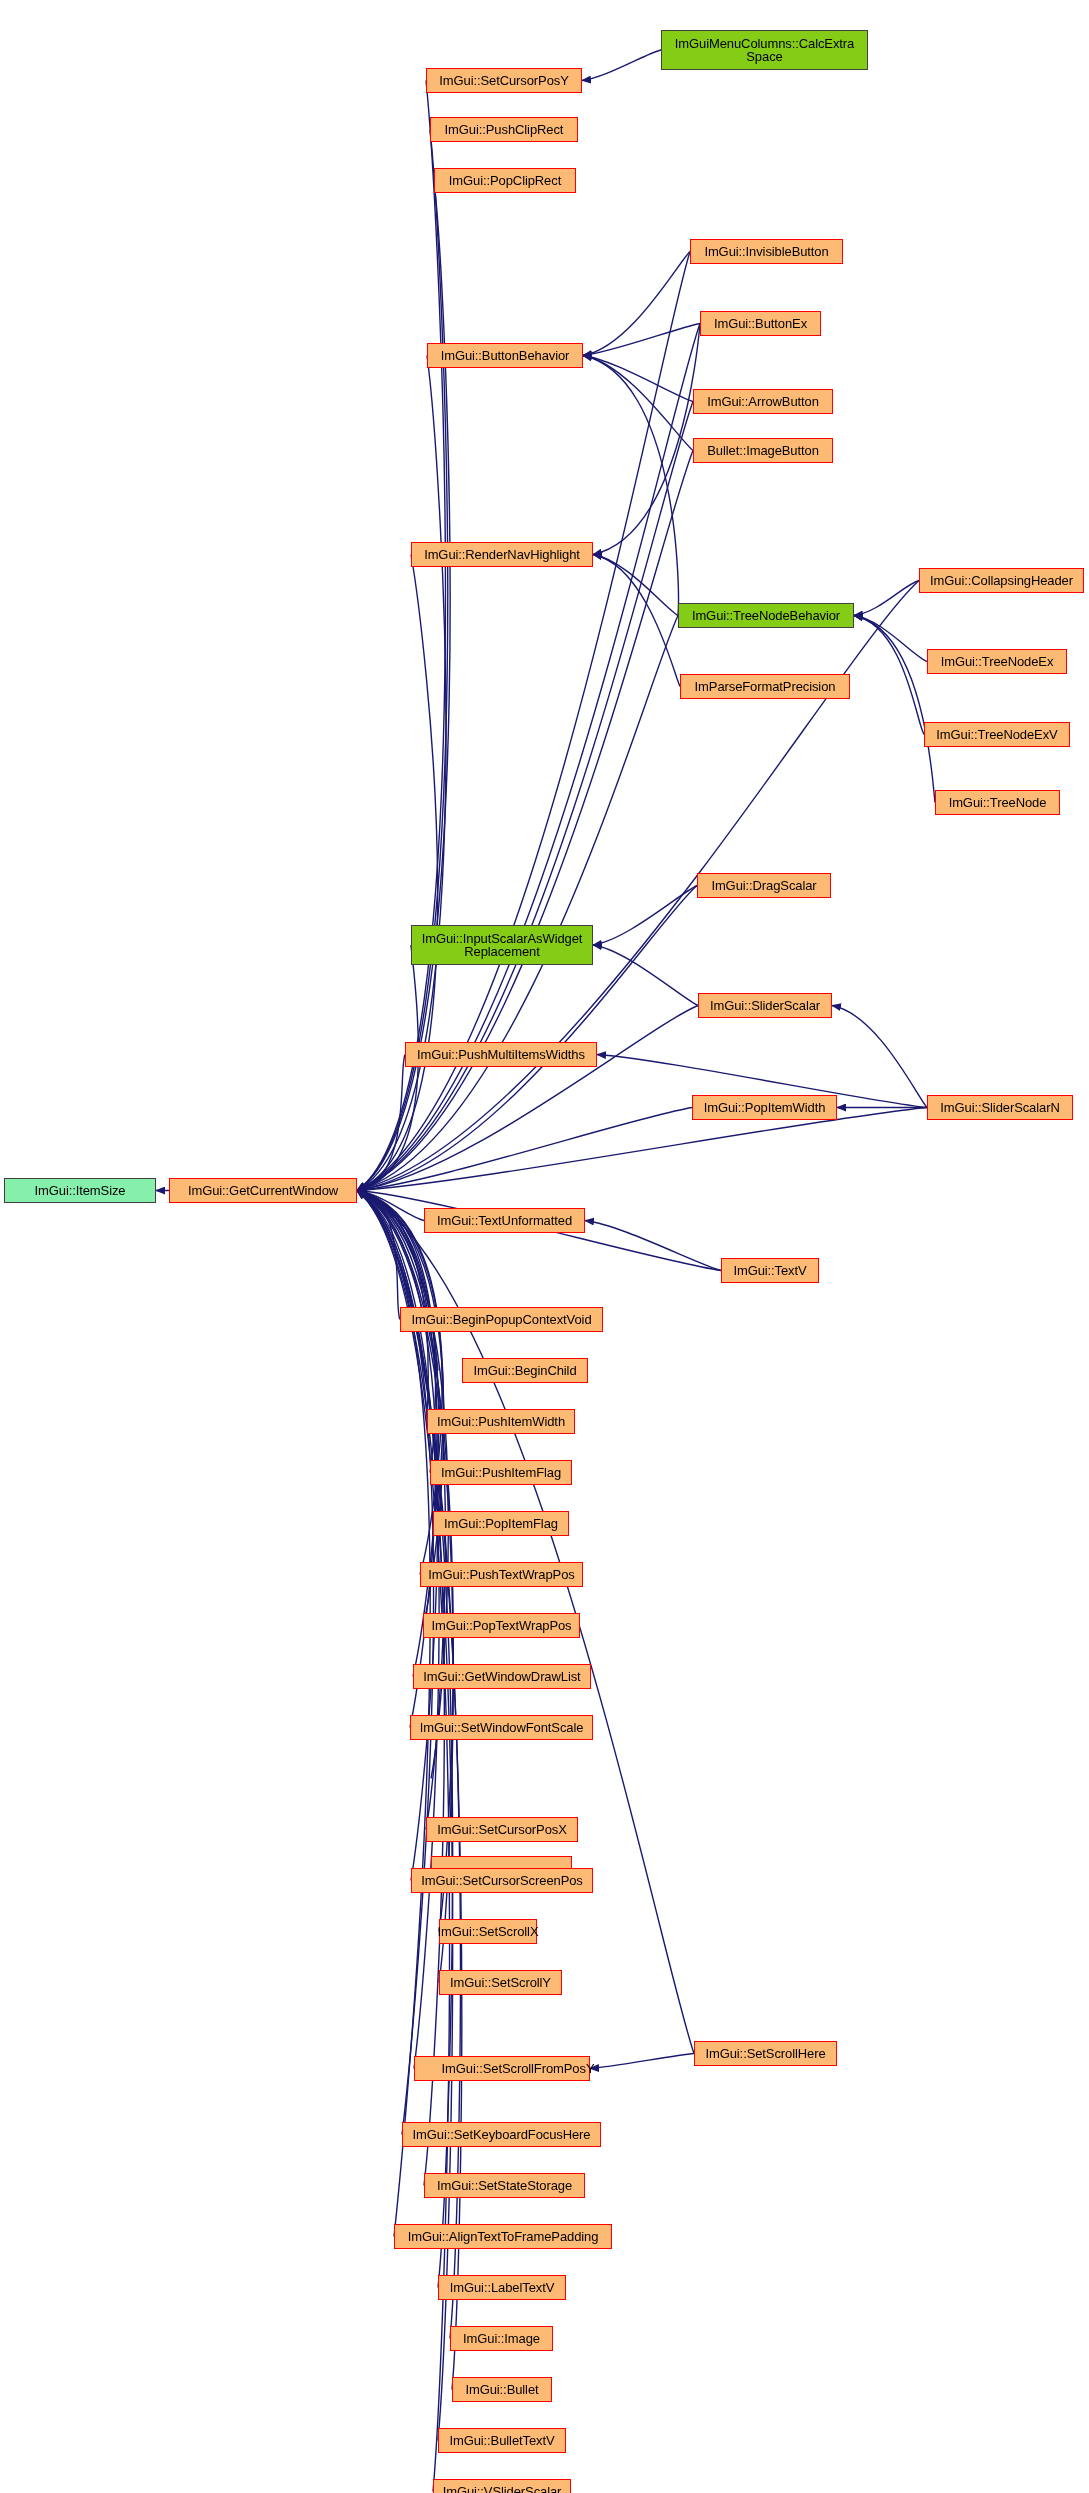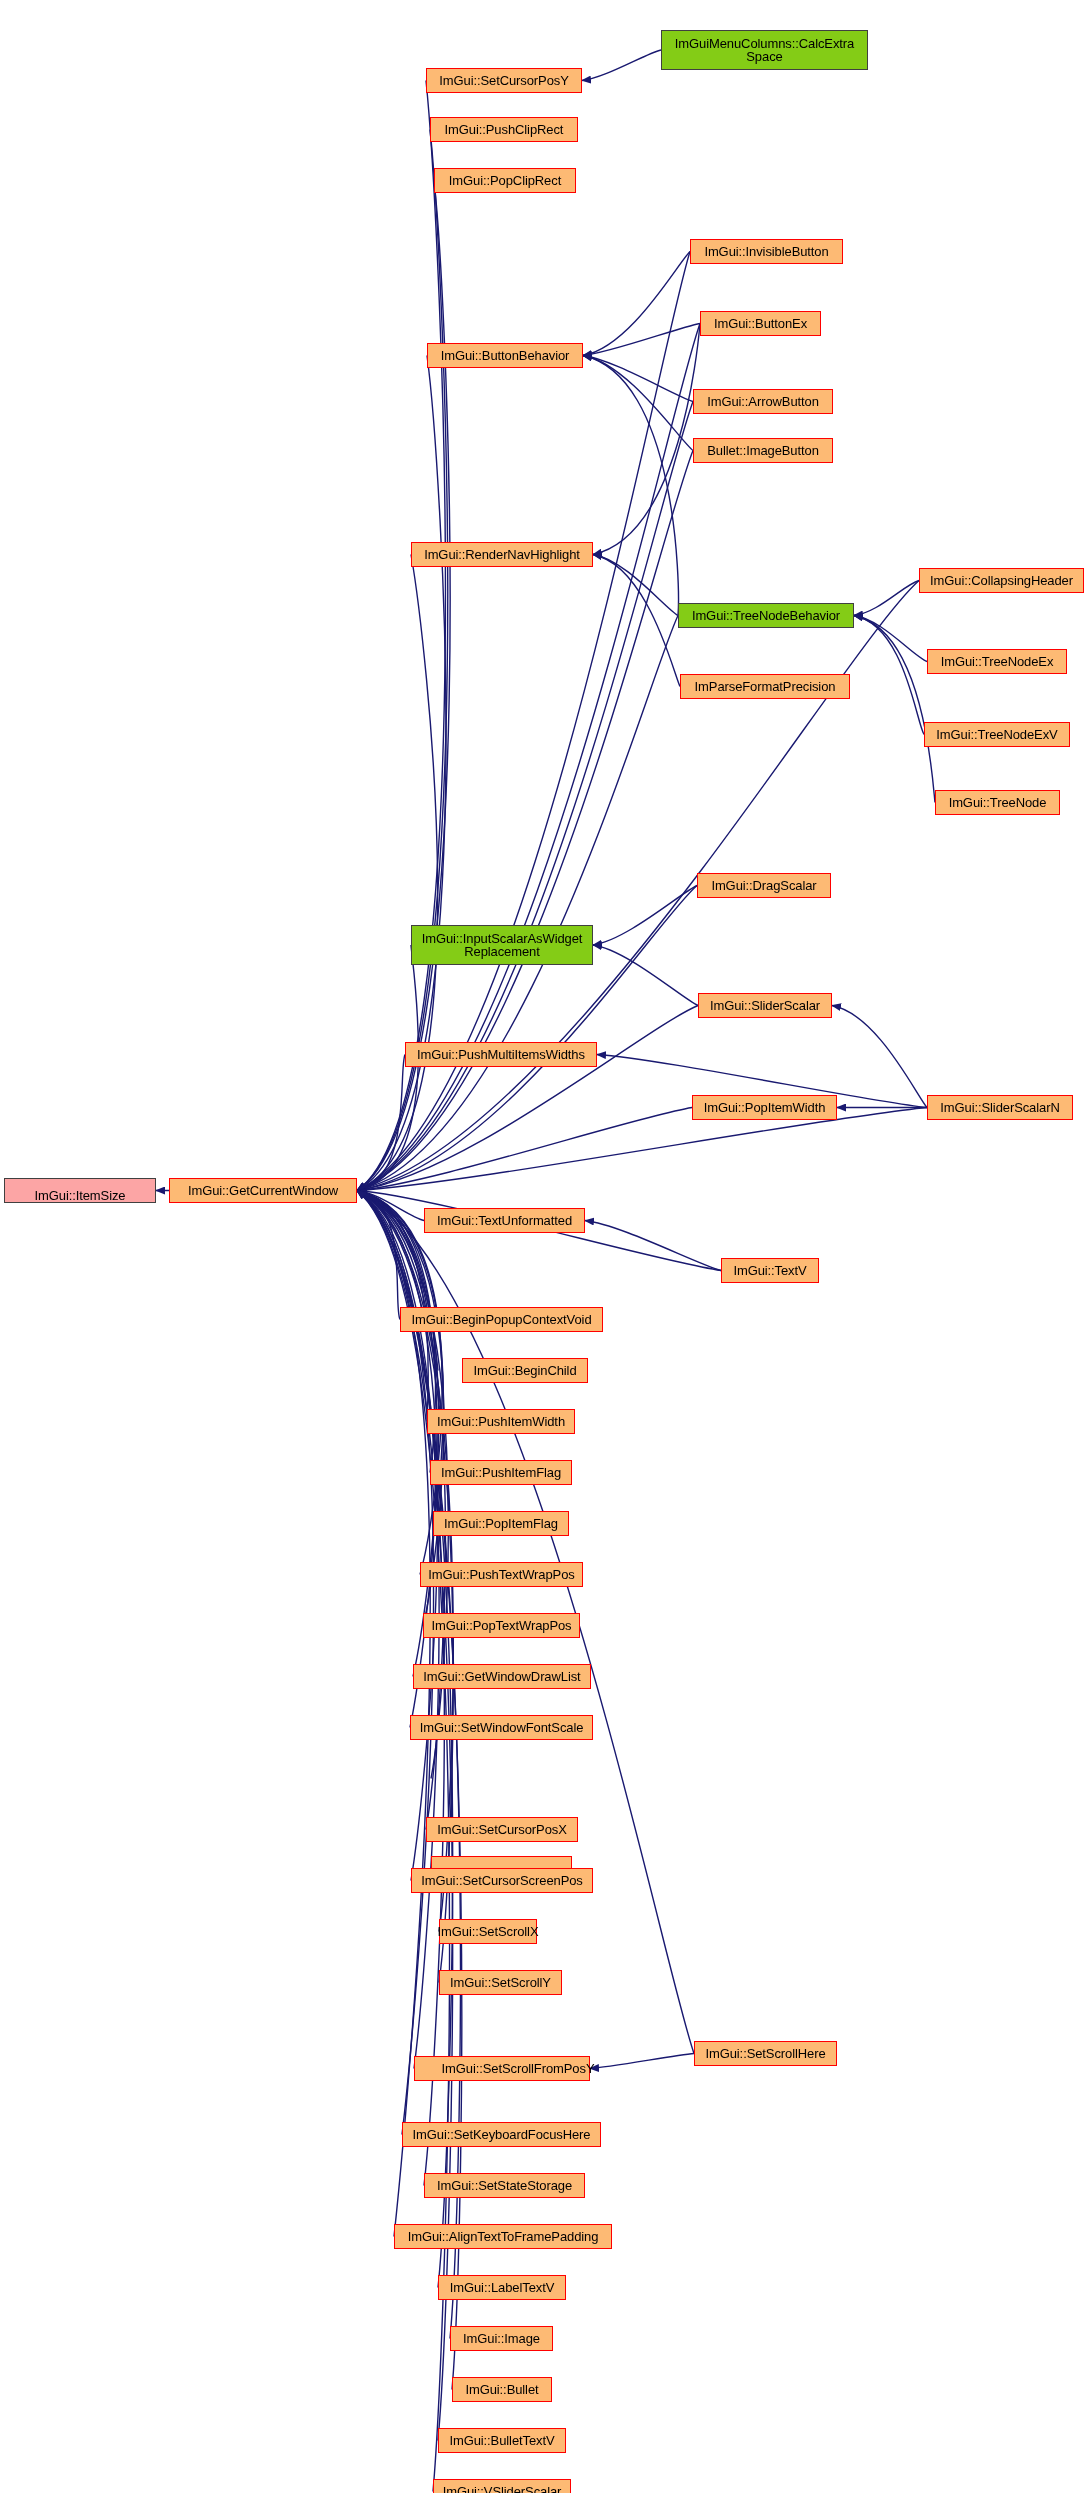--- a/index.html
+++ b/index.html
@@ -3,21 +3,21 @@
 <meta charset="utf-8">
 <style>
   html,body{margin:0;padding:0;background:#ffffff;}
   body{font-family:"Liberation Sans", sans-serif;}
   #canvas{position:relative;width:1089px;height:2493px;background:#fff;overflow:hidden;}
   svg.edges{position:absolute;left:0;top:0;width:1089px;height:2493px;pointer-events:none;}
   .node{position:absolute;box-sizing:border-box;display:flex;align-items:center;
         justify-content:center;text-align:center;background:#fdba74;
         border:1px solid #ff0000;color:#000000;font-size:13px;line-height:13px;
         letter-spacing:-0.1px;white-space:pre-line;}
-  .node.root{border:1px solid #404040;background:#fca5a5;align-items:flex-end;}
+  .node.root{border:1px solid #404040;background:#86efac;}
   .node.plain{border:1px solid #404040;background:#84cc16;}
   .node span{display:block;padding:0 3px;}
 </style>
 </head>
 <body>
 
 <div id="canvas">
   <svg class="edges" id="edge-layer" viewBox="0 0 1089 2493" xmlns="http://www.w3.org/2000/svg">
     <defs>
       <marker id="arrow" markerWidth="10" markerHeight="8" refX="9" refY="4" orient="auto" markerUnits="userSpaceOnUse">

